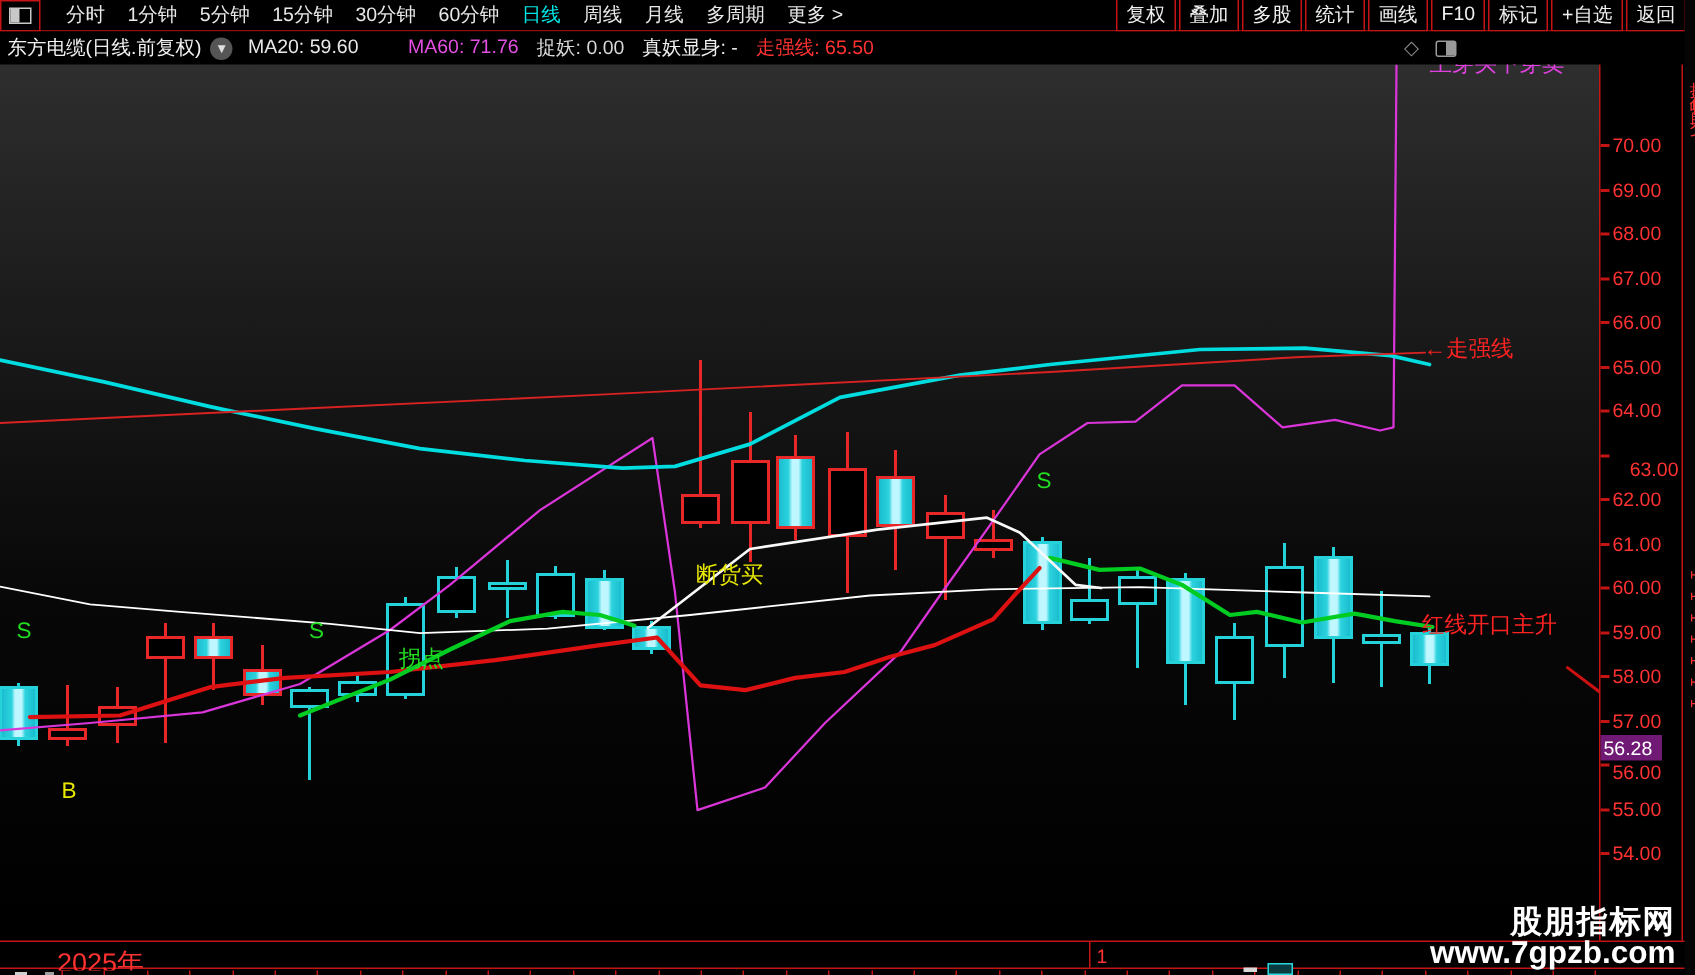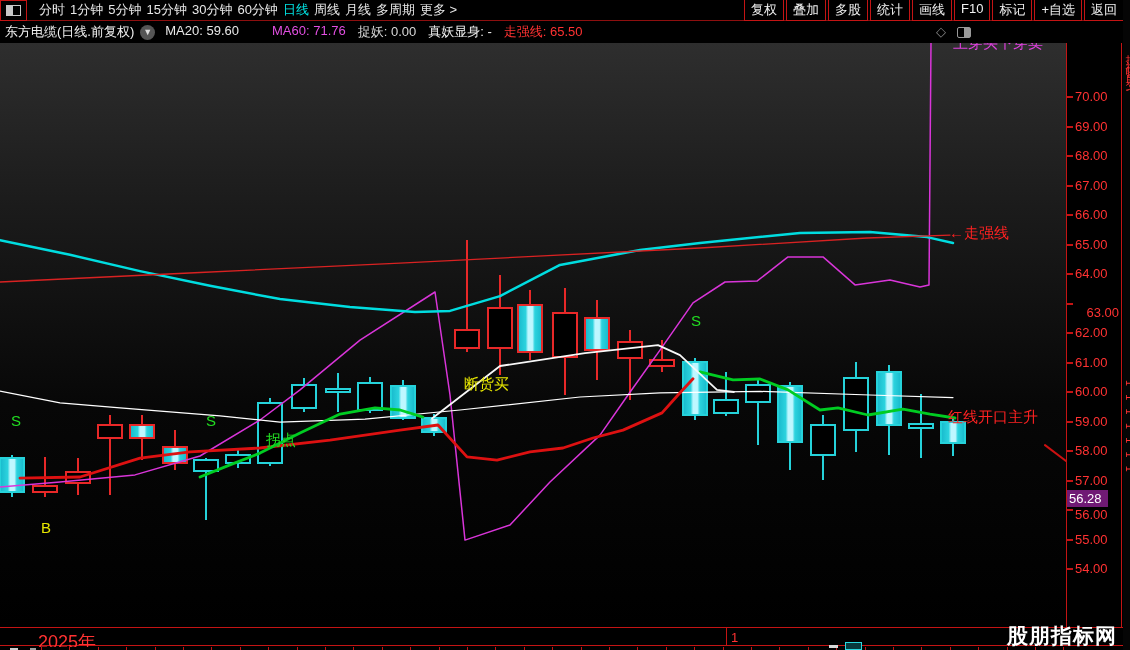--- a/index.html
+++ b/index.html
@@ -8,21 +8,21 @@
   #app { position:relative; width:1130px; height:650px; background:#000; }
 
   
   #menu-bar { position:absolute; left:0; top:0; width:1130px; height:21px;
               background:#000; border-bottom:1px solid #8d0f0f;
               display:flex; align-items:center; }
   #split-btn { width:27px; height:21px; border:1px solid #c41414;
                display:flex; align-items:center; justify-content:center; flex:0 0 auto; }
   #split-btn .win { width:15px; height:11px; border:1px solid #c8c8c8; position:relative; }
   #split-btn .win::before { content:""; position:absolute; left:0; top:0; width:6px; height:9px; background:#c8c8c8; }
-  #menu-items { display:flex; gap:5px; margin-left:12px; flex:1 1 auto; }
+  #menu-items { display:flex; gap:15px; margin-left:17px; flex:1 1 auto; }
   .mi { color:#e8e8e8; font-size:13px; cursor:default; white-space:nowrap; }
   .mi.active { color:#00e5e5; }
   #menu-right { display:flex; margin-right:6px; }
   .tbtn { color:#f0f0f0; font-size:13px; border:1px solid #c41414; padding:1px 6px;
           margin-left:2px; white-space:nowrap; }
 
   
   #info-bar { position:absolute; left:0; top:21px; width:1130px; height:22px; background:#000;
               display:flex; align-items:center; font-size:13px; }
   #symbol { color:#f2f2f2; margin-left:5px; }
@@ -366,15 +366,16 @@
       <div class="xtick" style="left: 1063px;"></div>
     </div>
 
   <div class="frag" style="left:10px;top:648px;width:8px;height:2px;background:#cfcfcf"></div>
   <div class="frag" style="left:30px;top:648px;width:6px;height:2px;background:#9f9f9f"></div>
   <div class="frag" style="left:829px;top:645px;width:9px;height:3px;background:#d8d8d8"></div>
   <div class="frag" style="left:845px;top:642px;width:17px;height:8px;border:1px solid #2ad8e0;background:#083a3e"></div>
 
   <div id="watermark">
     <div class="w1">股朋指标网</div>
+    <div class="w2">www.7gpzb.com</div>
   </div>
 
 </div>
 
 </body></html>

